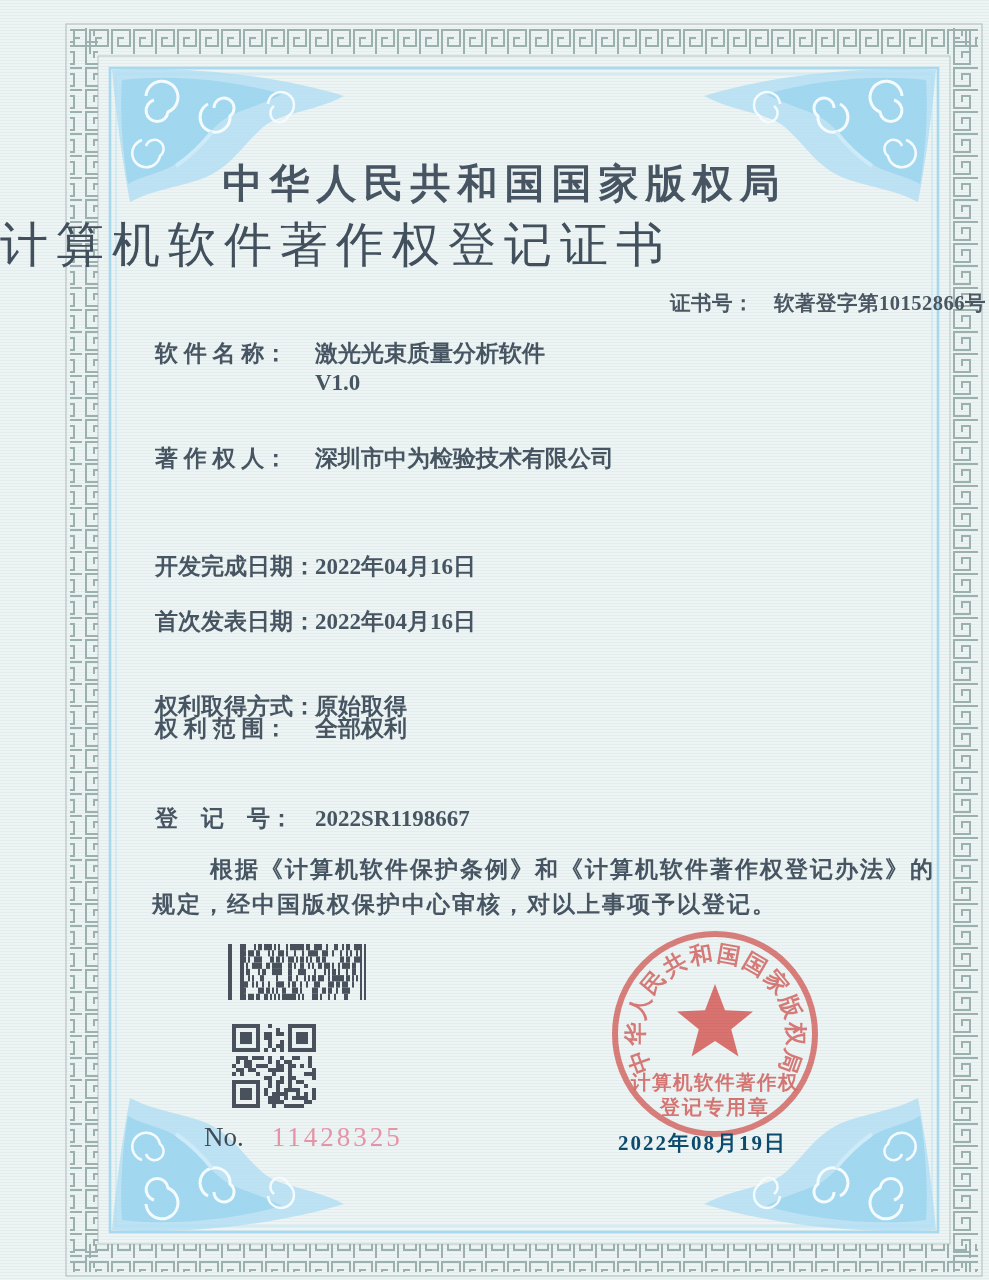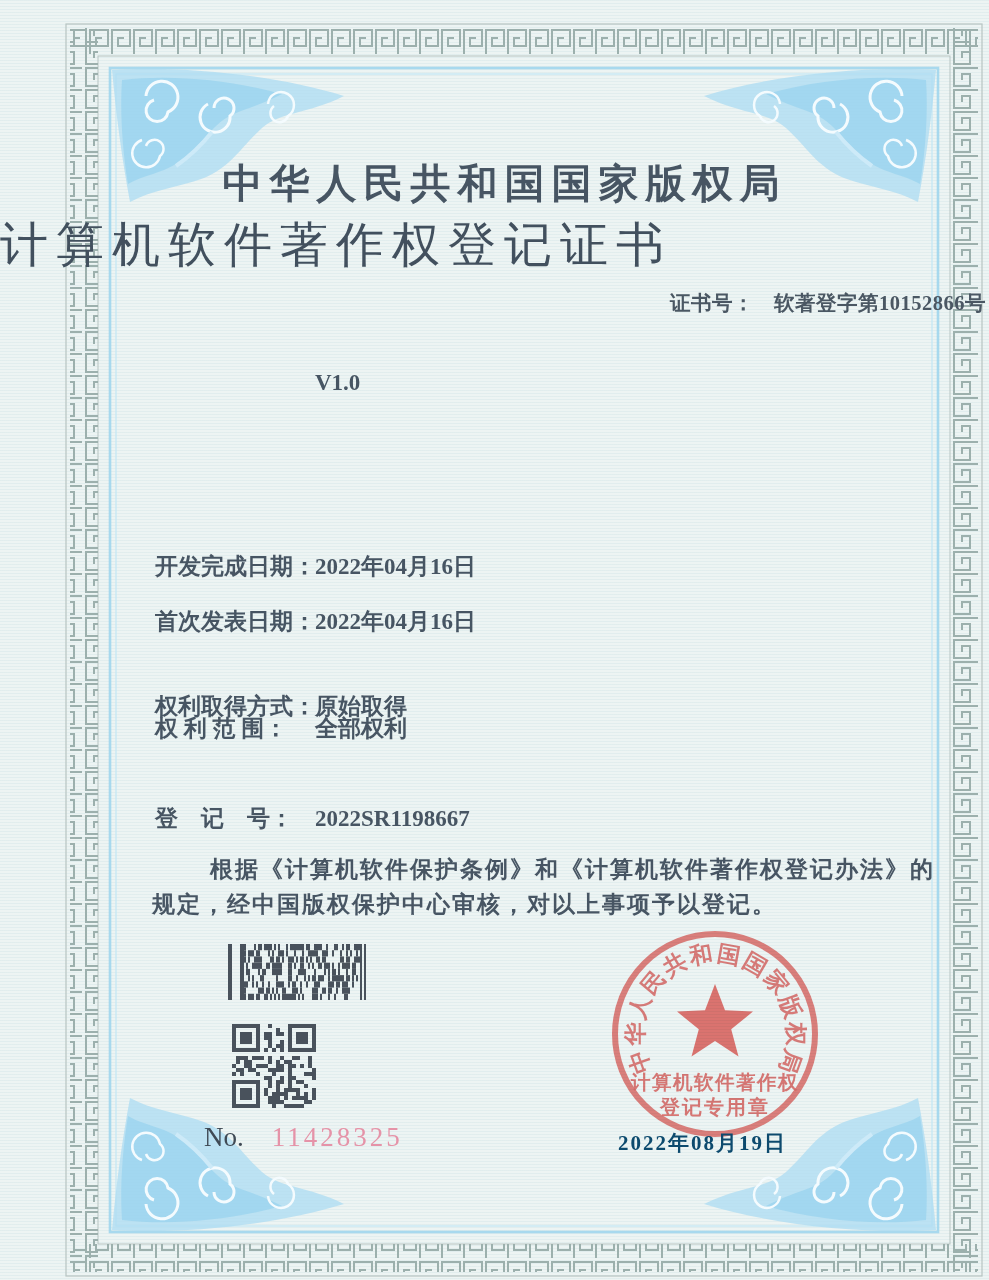--- a/index.html
+++ b/index.html
@@ -110,22 +110,28 @@
     <use href="#flo" transform="translate(936,1230) scale(-1,-1)"></use>
   </svg>
 
   <div class="authority">中华人民共和国国家版权局</div>
   <div class="cert-title">计算机软件著作权登记证书</div>
 
   <div class="cert-no">
     <span class="lbl">证书号：</span><span>软著登字第10152866号</span>
   </div>
 
+  <div class="field r1">
+    <span class="flabel">软 件 名 称：</span><span class="fvalue">激光光束质量分析软件</span>
+  </div>
   <div class="version-line">V1.0</div>
 
+  <div class="field r2">
+    <span class="flabel">著 作 权 人：</span><span class="fvalue">深圳市中为检验技术有限公司</span>
+  </div>
 
   <div class="field r3">
     <span class="flabel">开发完成日期：</span><span class="fvalue">2022年04月16日</span>
   </div>
 
   <div class="field r4">
     <span class="flabel">首次发表日期：</span><span class="fvalue">2022年04月16日</span>
   </div>
 
   <div class="field r5">

